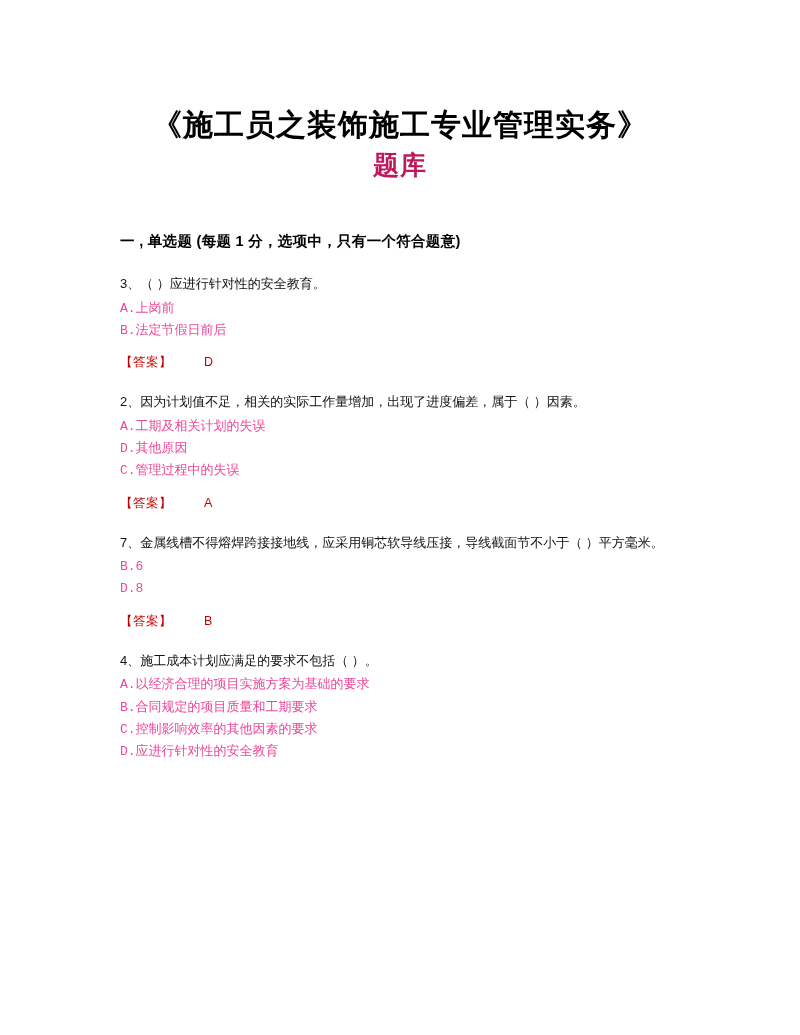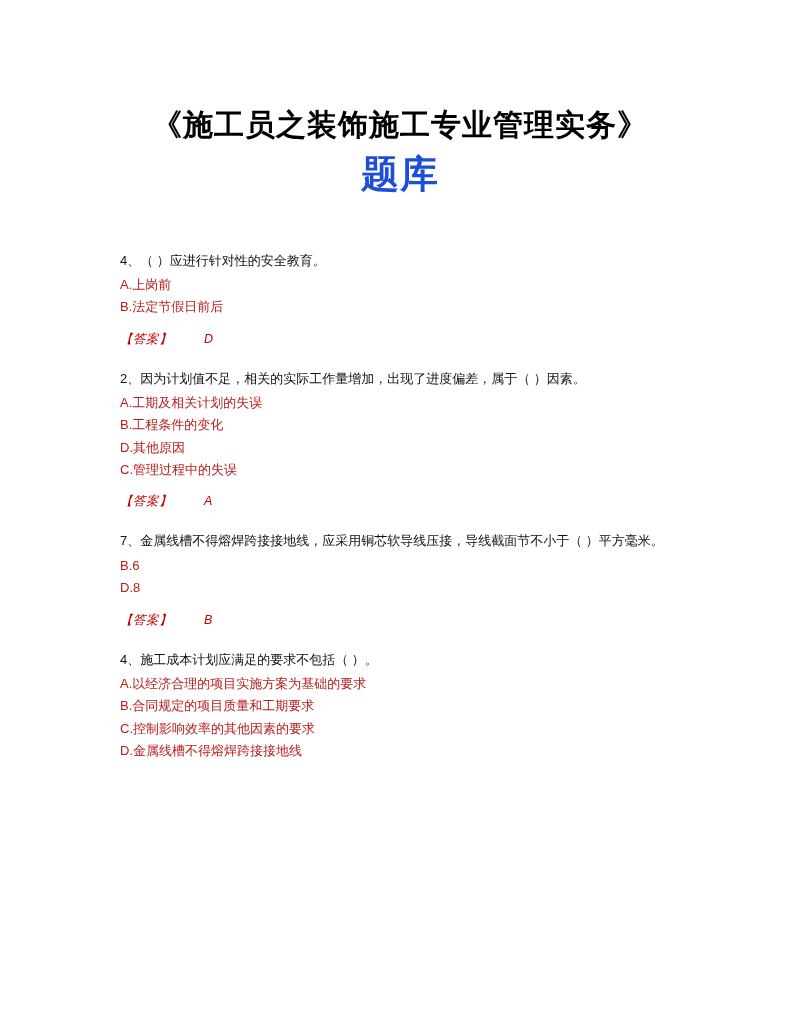--- a/index.html
+++ b/index.html
@@ -31,26 +31,26 @@
     margin: 0;
     padding: 0 60px;
     line-height: 1.45;
     color: #000;
   }
   .title-block {
     padding-top: 103px;
   }
   .doc-subtitle {
     text-align: center;
-    font-size: 38px;
+    font-size: 26px;
     font-weight: bold;
     letter-spacing: 1px;
     line-height: 1.45;
     margin: 0;
-    color: #1d4ed8;
+    color: #be185d;
   }
   .content {
     padding: 0 120px 0 120px;
     margin-top: 48px;
   }
   .section-heading {
     font-size: 14.5px;
     font-weight: bold;
     color: #000;
     margin: 0 0 22px 0;
@@ -62,30 +62,30 @@
   .q-stem {
     font-size: 13px;
     line-height: 1.72;
     color: #111;
     margin: 0 0 2px 0;
     text-align: justify;
   }
   .q-option {
     font-size: 13px;
     line-height: 1.72;
-    color: #b91c1c;
+    color: #ec4899;
     margin: 0;
+    font-family: Liberation Mono, monospace;
   }
   .answer-row {
     margin: 12px 0 20px 0;
     font-size: 12.5px;
     color: #c00000;
     display: flex;
     align-items: baseline;
-    font-style: italic;
   }
   .answer-label {
     color: #c00000;
     letter-spacing: 0.5px;
   }
   .answer-value {
     color: #c00000;
     margin-left: 32px;
     font-weight: normal;
   }
@@ -95,35 +95,35 @@
 
 <div class="page">
 
   <div class="title-block">
     <h1 class="doc-title">《施工员之装饰施工专业管理实务》</h1>
     <h2 class="doc-subtitle">题库</h2>
   </div>
 
   <div class="content">
 
+    <div class="section-heading">一 , 单选题 (每题 1 分，选项中，只有一个符合题意)</div>
 
     <div class="question-block">
-      <p class="q-stem">4、（ ）应进行针对性的安全教育。</p>
+      <p class="q-stem">3、（ ）应进行针对性的安全教育。</p>
       <p class="q-option">A.上岗前</p>
       <p class="q-option">B.法定节假日前后</p>
       <div class="answer-row">
         <span class="answer-label">【答案】</span>
         <span class="answer-value">D</span>
       </div>
     </div>
 
     <div class="question-block">
       <p class="q-stem">2、因为计划值不足，相关的实际工作量增加，出现了进度偏差，属于（ ）因素。</p>
       <p class="q-option">A.工期及相关计划的失误</p>
-      <p class="q-option">B.工程条件的变化</p>
       <p class="q-option">D.其他原因</p>
       <p class="q-option">C.管理过程中的失误</p>
       <div class="answer-row">
         <span class="answer-label">【答案】</span>
         <span class="answer-value">A</span>
       </div>
     </div>
 
     <div class="question-block">
       <p class="q-stem">7、金属线槽不得熔焊跨接接地线，应采用铜芯软导线压接，导线截面节不小于（ ）平方毫米。</p>
@@ -133,17 +133,17 @@
         <span class="answer-label">【答案】</span>
         <span class="answer-value">B</span>
       </div>
     </div>
 
     <div class="question-block">
       <p class="q-stem">4、施工成本计划应满足的要求不包括（ ）。</p>
       <p class="q-option">A.以经济合理的项目实施方案为基础的要求</p>
       <p class="q-option">B.合同规定的项目质量和工期要求</p>
       <p class="q-option">C.控制影响效率的其他因素的要求</p>
-      <p class="q-option">D.金属线槽不得熔焊跨接接地线</p>
+      <p class="q-option">D.应进行针对性的安全教育</p>
     </div>
 
   </div>
 </div>
 
 </body></html>

